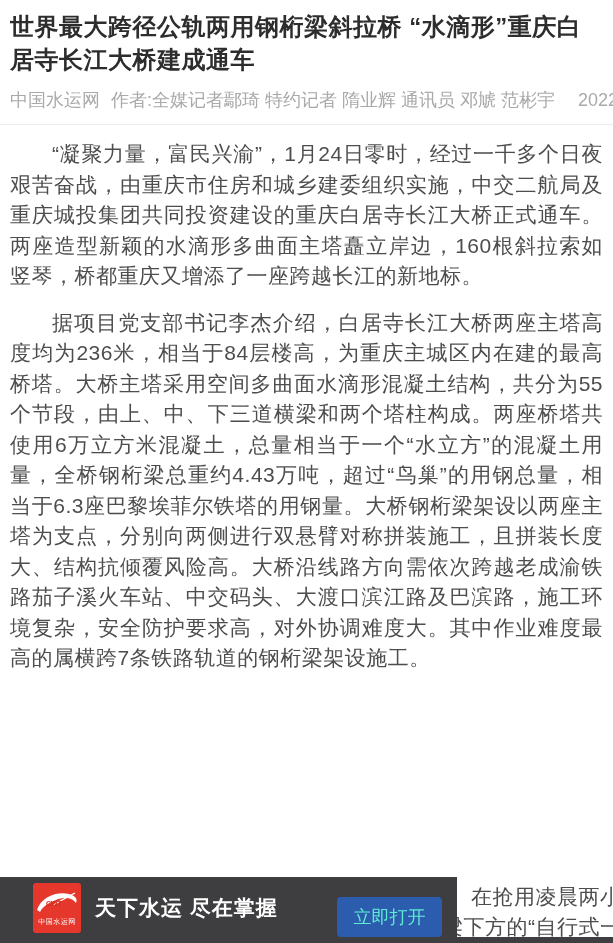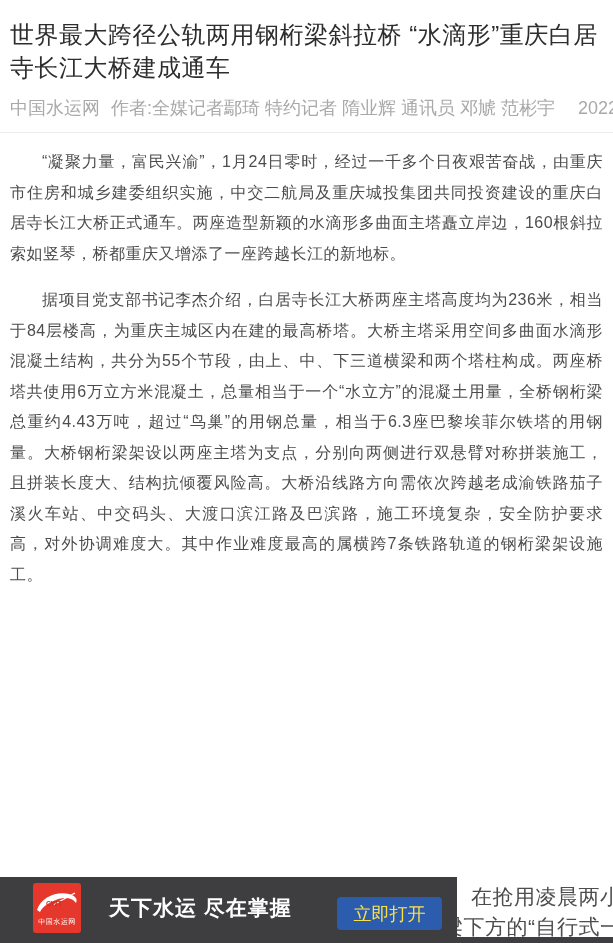--- a/index.html
+++ b/index.html
@@ -5,32 +5,32 @@
   html,body { margin:0; padding:0; }
   body {
     width:613px; height:943px;
     font-family:"Liberation Sans","DejaVu Sans",sans-serif;
     background:#ffffff;
   }
   .page { position:relative; width:613px; height:943px; background:#fff; overflow:hidden; }
   .content { padding:8px 10px 0 10px; }
 
   h1.title {
-    margin:10px 0 10px 0;
+    margin:2px 0 10px 0;
     font-size:24px; line-height:33px;
-    font-weight:400; color:#2d2d2d;
+    font-weight:700; color:#2d2d2d;
     letter-spacing:0.5px;
   }
   .byline { font-size:18px; color:#a9a9a9; padding:2px 0 12px 0; white-space:nowrap; }
   .byline span { margin-right:6px; }
   .byline .date { margin-left:12px; }
   .divider { height:1px; background:#ececec; margin:0 -10px; }
 
   p.para {
-    font-size:16px; line-height:30.5px;
+    font-size:21px; line-height:30.5px;
     color:#4d4d4d;
     text-align:justify; text-indent:2em;
     margin:14px 0 16px 0;
     word-break:break-all;
     letter-spacing:0.5px;
   }
 
   .frag {
     position:absolute;
     font-size:21px; color:#4d4d4d;
@@ -52,27 +52,27 @@
     margin-left:33px;
     background:#e6372c;
     border-radius:3px;
     display:flex; flex-direction:column;
     align-items:center; justify-content:center;
     flex:0 0 auto;
   }
   .logo-caption { color:#ffffff; font-size:7px; line-height:9px; letter-spacing:0.5px; white-space:nowrap; }
   .slogan {
     color:#ffffff; font-weight:700;
-    font-size:21px; margin-left:28px;
+    font-size:21px; margin-left:14px;
     letter-spacing:1px; white-space:nowrap;
   }
   .open-btn {
     position:absolute; left:337px; top:20px;
-    width:105px; height:33px;
-    background:#2b5cad; color:#fde047;
+    width:105px; height:40px;
+    background:#2b5cad; color:#5eead4;
     border:none; border-radius:4px;
     font-size:18px;
     font-family:"Liberation Sans","DejaVu Sans",sans-serif;
     cursor:pointer;
   }
   .bottom-strip {
     position:absolute; left:0; top:937px;
     width:613px; height:6px;
     background:#3e3e40; z-index:6;
   }

